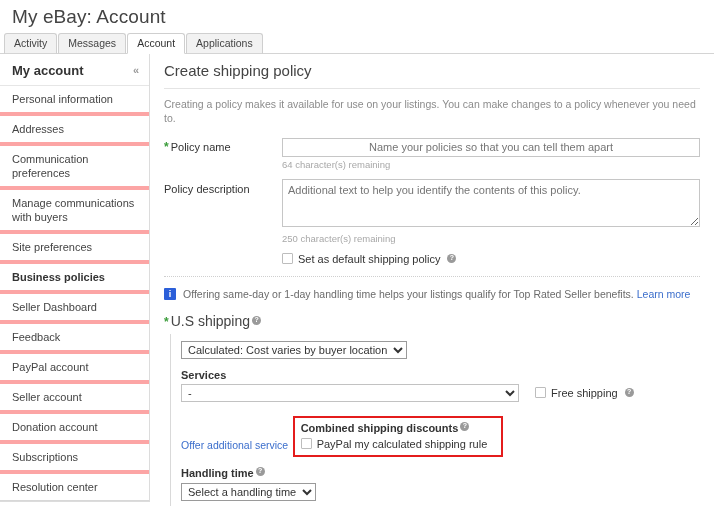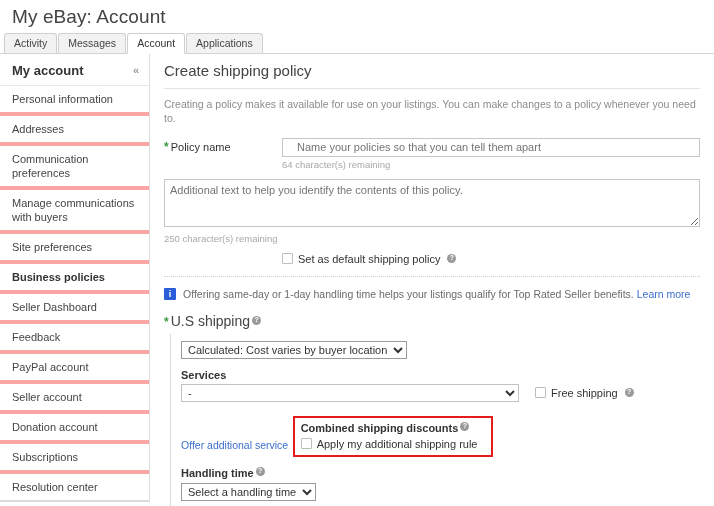--- a/index.html
+++ b/index.html
@@ -148,23 +148,24 @@
   }
   .fctl { flex: 1 1 auto; min-width: 0; }
 
   input.txt {
     width: 100%;
     height: 19px;
     font-size: 11px;
     font-family: "Liberation Sans", sans-serif;
     color: #9a9a9a;
     border: 1px solid #c6c6c6;
-    padding: 2px 14px;
+    padding: 2px 5px;
     background: #ffffff;
     outline: none;
+    text-align: center;
   }
   textarea.ta {
     width: 100%;
     height: 48px;
     font-size: 11px;
     font-family: "Liberation Sans", sans-serif;
     color: #9a9a9a;
     border: 1px solid #c6c6c6;
     padding: 3px 5px;
     background: #ffffff;
@@ -349,20 +350,21 @@
         <div class="flabel">
           <span class="req">*</span><span>Policy name</span>
         </div>
         <div class="fctl">
           <input class="txt" type="text" placeholder="Name your policies so that you can tell them apart" style="">
           <div class="counter">64 character(s) remaining</div>
         </div>
       </div>
 
       <div class="frow">
+        <div class="flabel">Policy description</div>
         <div class="fctl">
           <textarea class="ta" placeholder="Additional text to help you identify the contents of this policy." style=""></textarea>
           <div class="counter">250 character(s) remaining</div>
         </div>
       </div>
 
       <div class="frow">
         <div class="flabel"></div>
         <div class="fctl">
           <div class="cbrow">
@@ -407,21 +409,21 @@
 
         <a class="link offer-link">Offer additional service</a>
 
         
         <div class="redbox">
           <div class="sub-label">
             <span>Combined shipping discounts</span><span class="help"></span>
           </div>
           <div class="cbrow">
             <span class="cb"></span>
-            <span>Apply my additional shipping rule</span>
+            <span>PayPal my calculated shipping rule</span>
           </div>
         </div>
 
         
         <div class="sub-label">
           <span>Handling time</span><span class="help"></span>
         </div>
         <select class="sel">
           <option>Select a handling time</option>
         </select>

